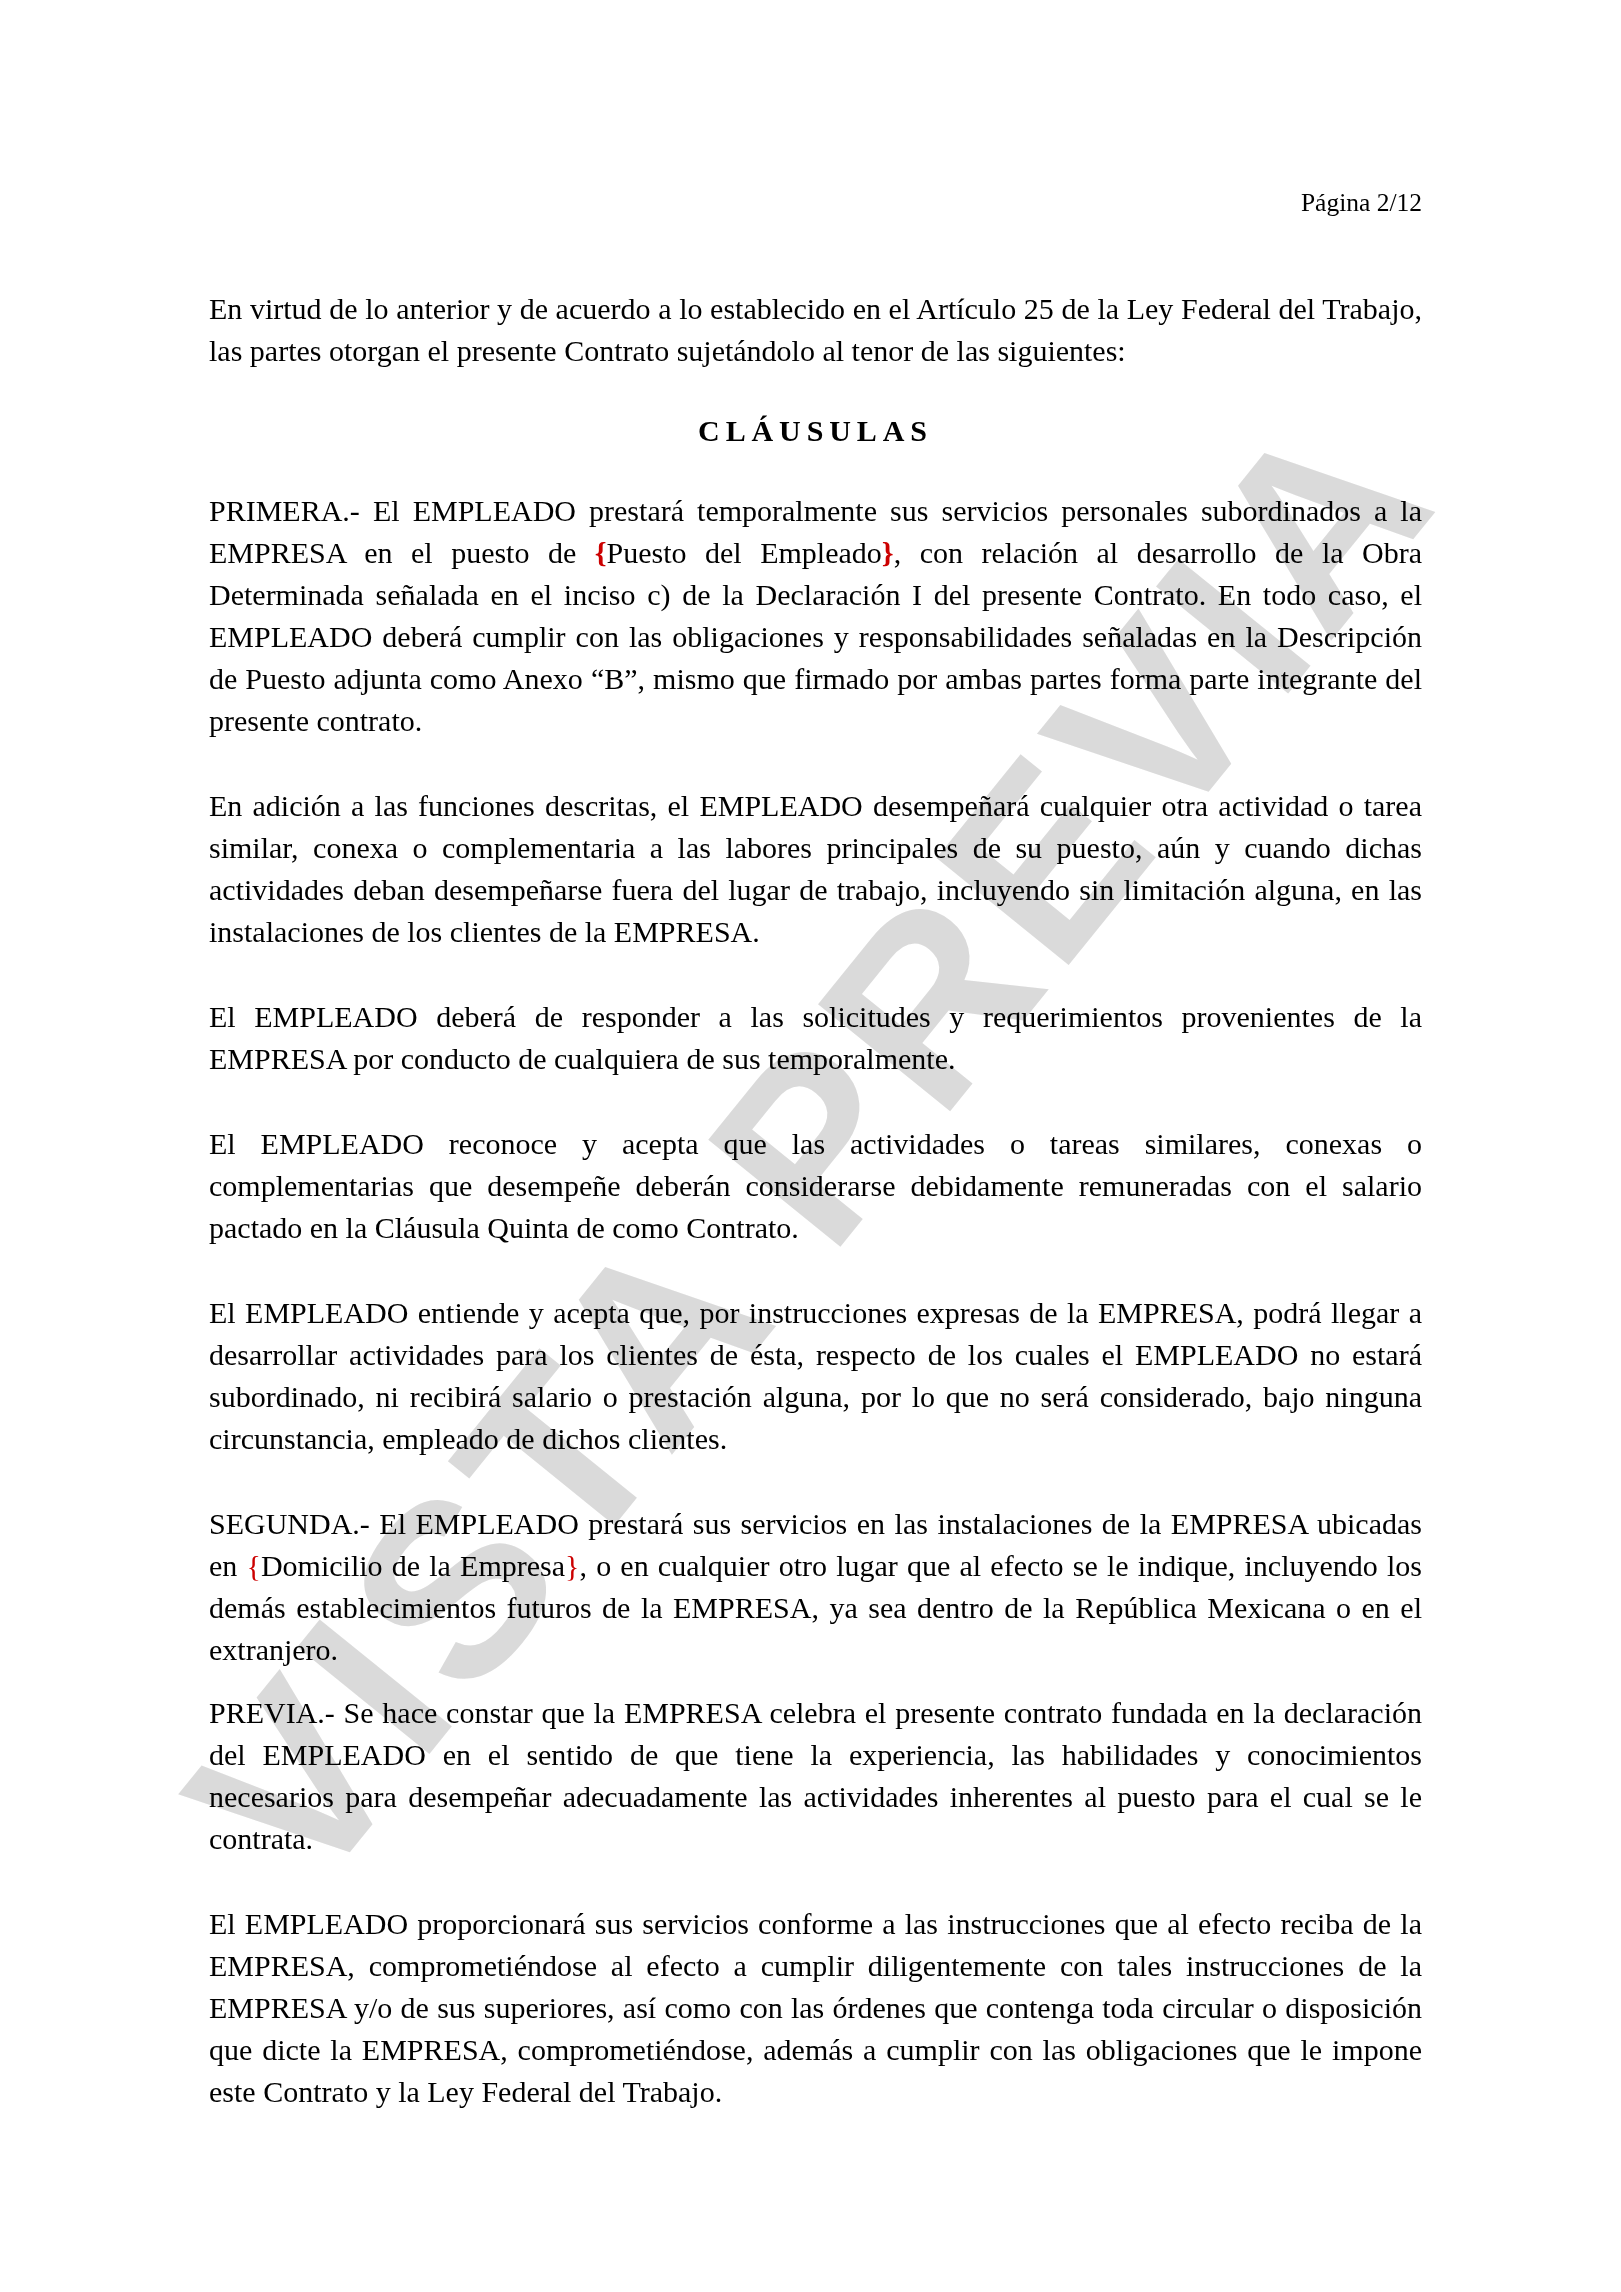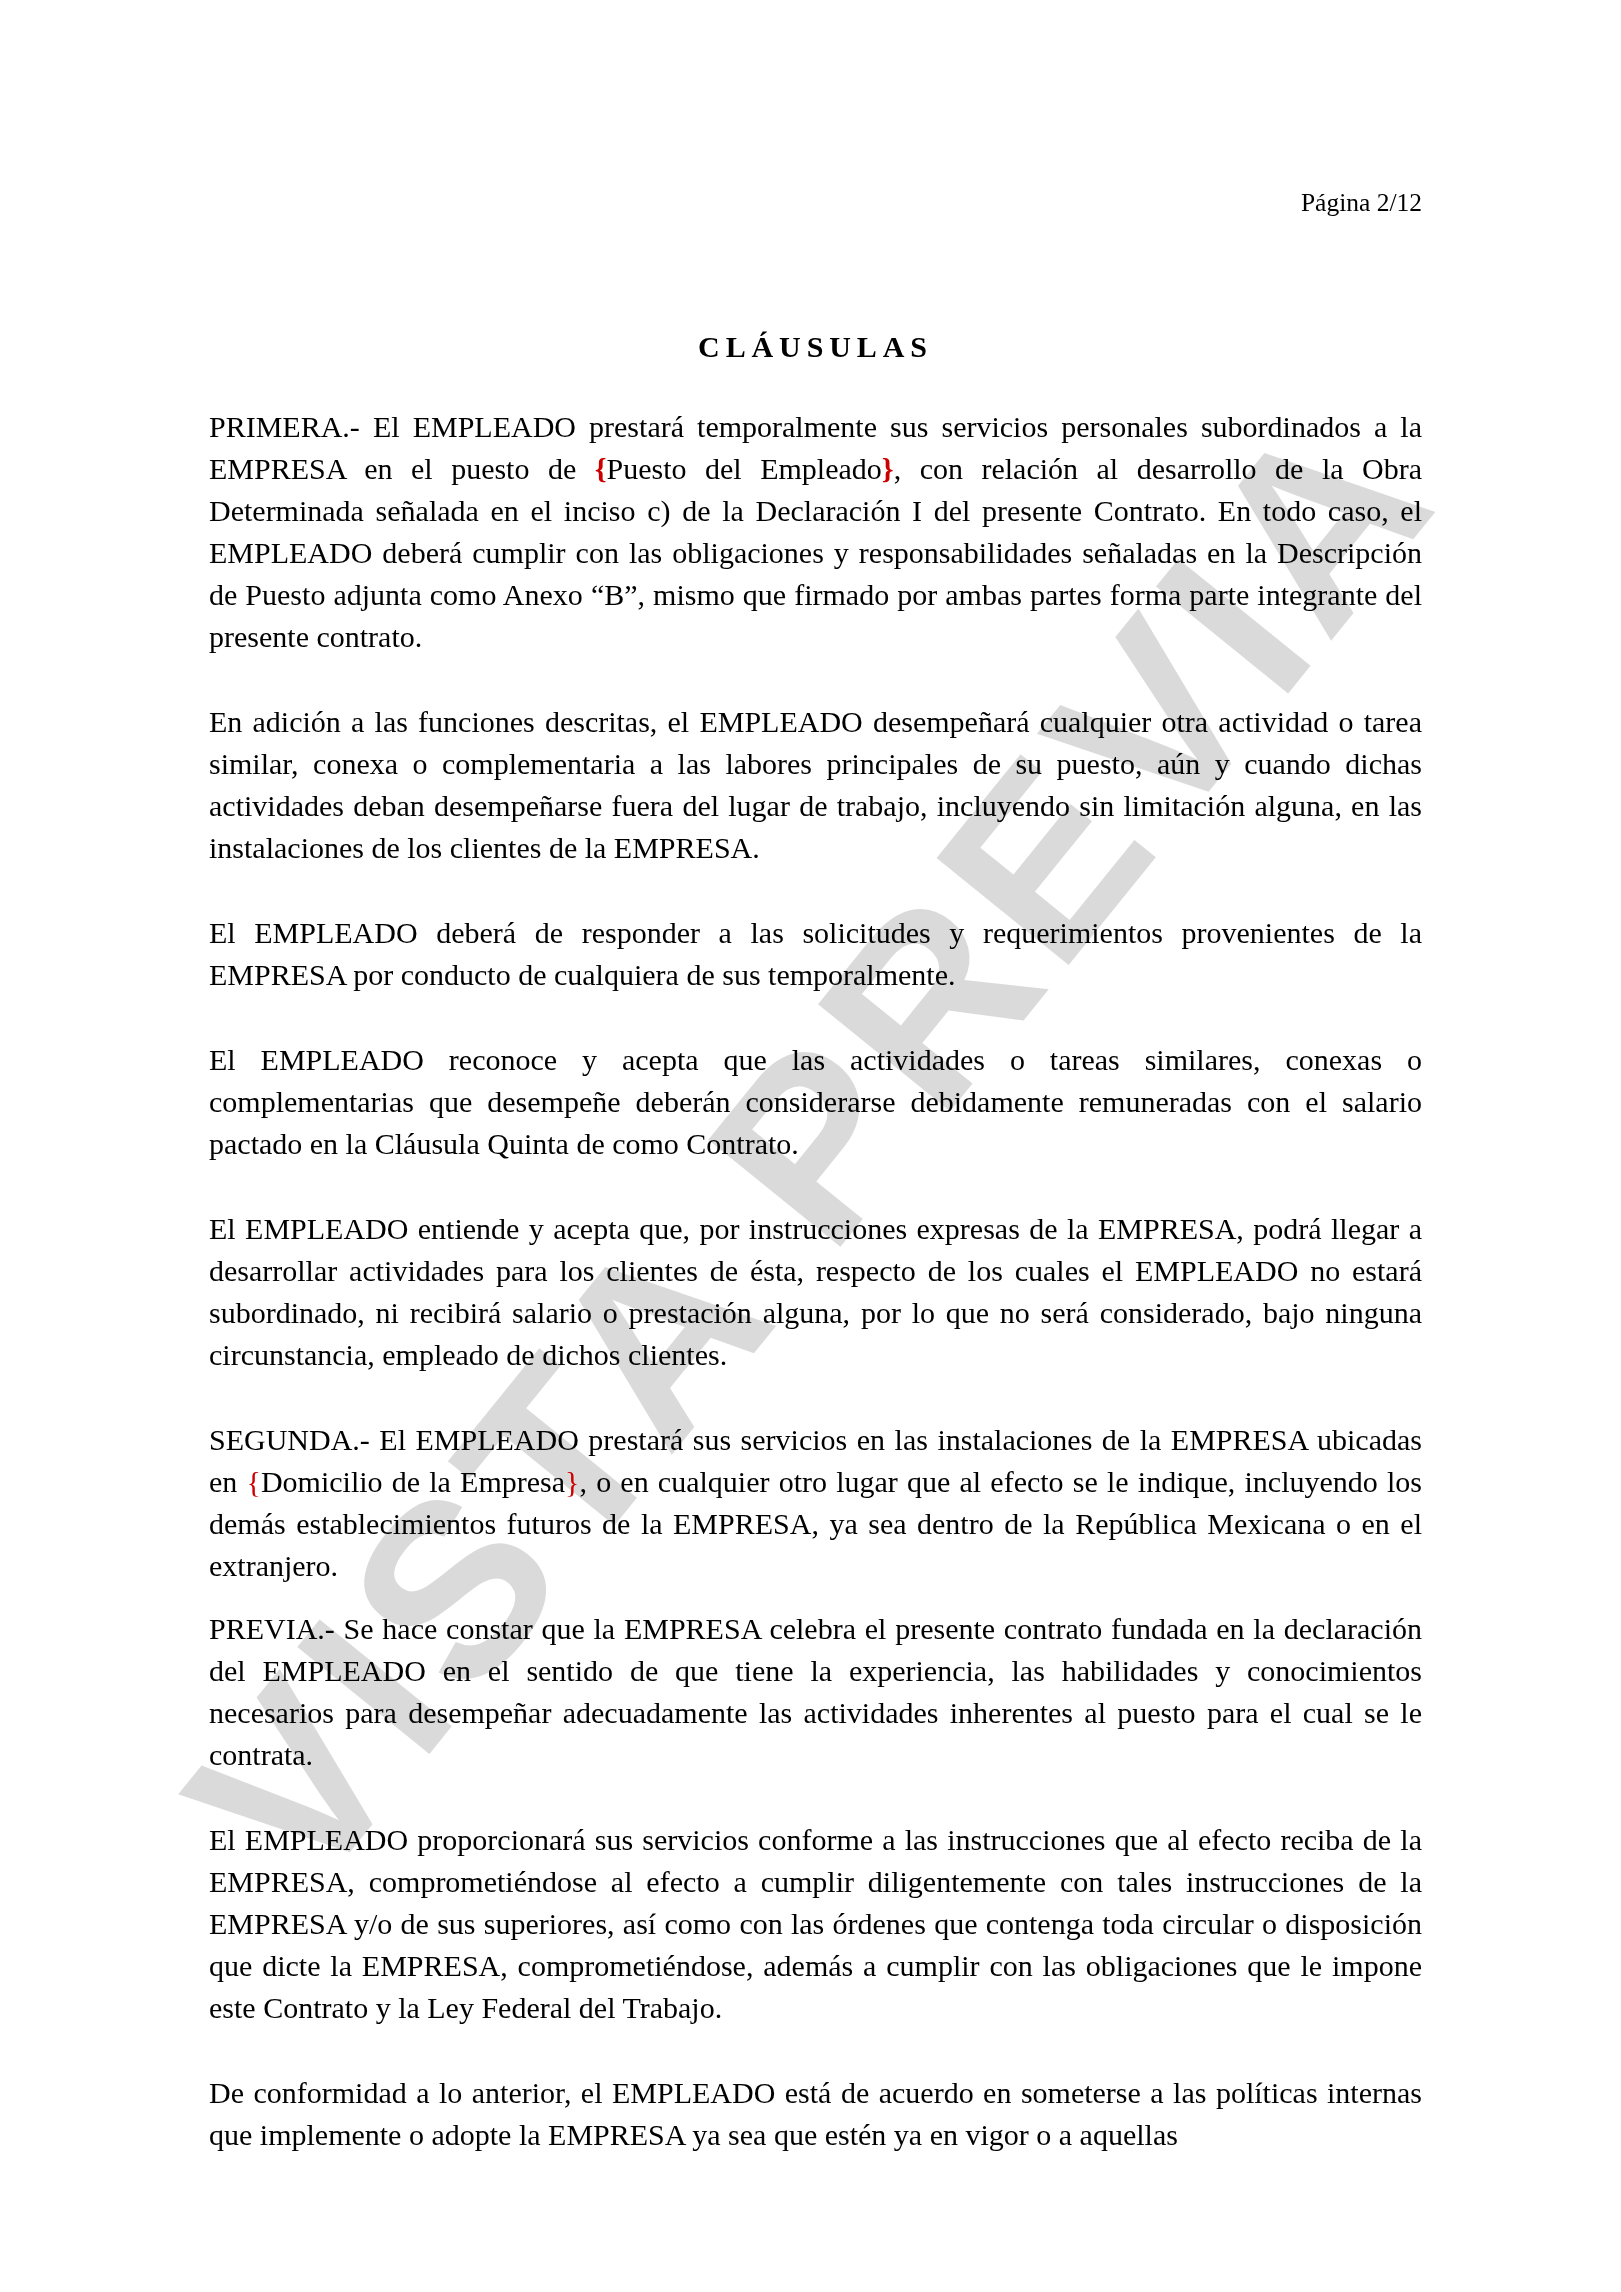--- a/index.html
+++ b/index.html
@@ -107,20 +107,21 @@
   <div class="watermark-layer">
     <div class="watermark-text">VISTA PREVIA</div>
   </div>
 
   <div class="content-layer">
 
     <div class="page-header">Página 2/12</div>
 
     <div class="body-column">
 
+      <p class="para">En virtud de lo anterior y de acuerdo a lo establecido en el Artículo 25 de la Ley Federal del Trabajo, las partes otorgan el presente Contrato sujetándolo al tenor de las siguientes:</p>
 
       <div class="gap-md"></div>
 
       <p class="clause-title">CLÁUSULAS</p>
 
       <div class="gap-md"></div>
 
       <p class="para"><span class="b">PRIMERA.-</span><span> El EMPLEADO prestará temporalmente sus servicios personales subordinados a la EMPRESA en el puesto de </span><span class="redbrace">{</span><span class="b">Puesto del Empleado</span><span class="redbrace">}</span><span>, con relación al desarrollo de la Obra Determinada señalada en el inciso c) de la Declaración I del presente Contrato. En todo caso, el EMPLEADO deberá cumplir con las obligaciones y responsabilidades señaladas en la Descripción de Puesto adjunta como </span><span class="b">Anexo “B”</span><span>, mismo que firmado por ambas partes forma parte integrante del presente contrato.</span></p>
       <div class="gap-lg"></div>
       <p class="para"><span>En adición a las funciones descritas, el EMPLEADO desempeñará cualquier otra actividad o tarea similar, conexa o complementaria a las labores principales de su puesto, aún y cuando dichas actividades deban desempeñarse fuera del lugar de trabajo, incluyendo sin limitación alguna, en las instalaciones de los clientes de la EMPRESA.</span></p>
@@ -134,18 +135,17 @@
       <div class="gap-lg"></div>
 
       <p class="para"><span class="b">SEGUNDA.-</span><span> El EMPLEADO prestará sus servicios en las instalaciones de la EMPRESA ubicadas en </span><span class="redbrace-plain">{</span><span>Domicilio de la Empresa</span><span class="redbrace-plain">}</span><span>, o en cualquier otro lugar que al efecto se le indique, incluyendo los demás establecimientos futuros de la EMPRESA, ya sea dentro de la República Mexicana o en el extranjero.</span></p>
 
       <div class="gap-sm"></div>
 
       <p class="para"><span class="b">PREVIA.-</span><span> Se hace constar que la EMPRESA celebra el presente contrato fundada en la declaración del EMPLEADO en el sentido de que tiene la experiencia, las habilidades y conocimientos necesarios para desempeñar adecuadamente las actividades inherentes al puesto para el cual se le contrata.</span></p>
       <div class="gap-lg"></div>
       <p class="para"><span>El EMPLEADO proporcionará sus servicios conforme a las instrucciones que al efecto reciba de la EMPRESA, comprometiéndose al efecto a cumplir diligentemente con tales instrucciones de la EMPRESA y/o de sus superiores, así como con las órdenes que contenga toda circular o disposición que dicte la EMPRESA, comprometiéndose, además a cumplir con las obligaciones que le impone este Contrato y la Ley Federal del Trabajo.</span></p>
       <div class="gap-lg"></div>
-      <p class="para"><span>De conformidad a lo anterior, el EMPLEADO está de acuerdo en someterse a las políticas internas que implemente o adopte la EMPRESA ya sea que estén ya en vigor o a aquellas</span></p>
 
     </div>
   </div>
 </div>
 
 
 </body></html>

